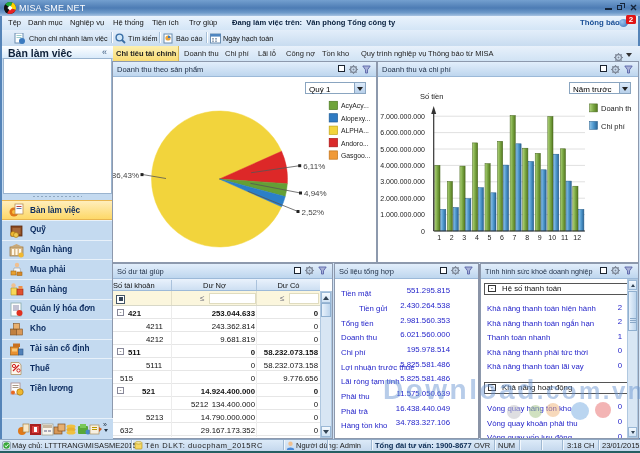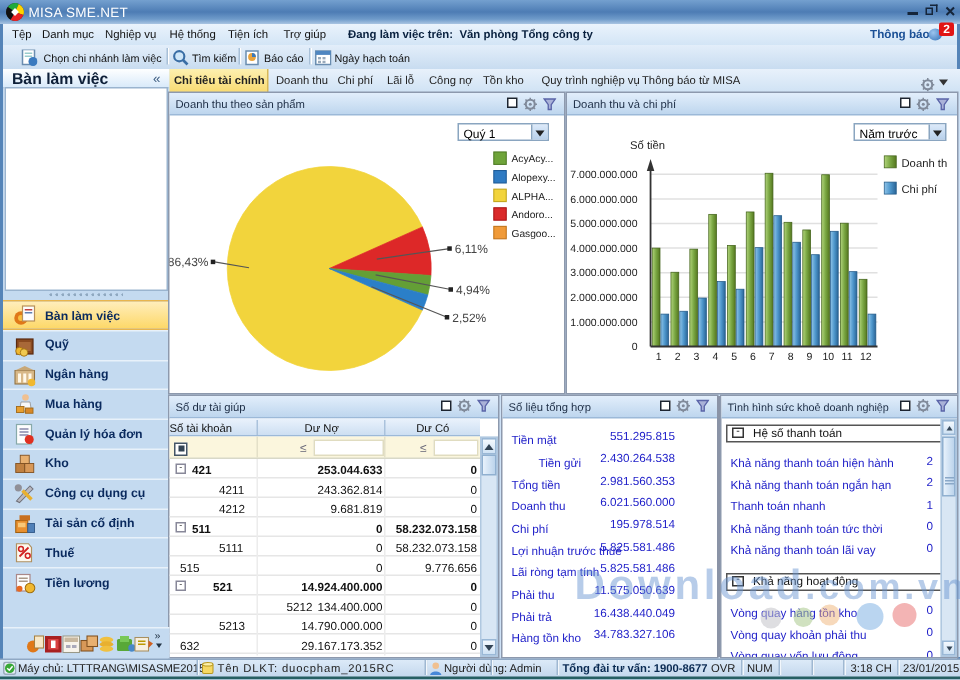--- a/index.html
+++ b/index.html
@@ -148,47 +148,48 @@
       </svg>
       <span class="lbl">Ngân hàng</span>
     </div>
 <div class="smenu" style="position:relative;">
       <svg class="ic" viewBox="0 0 15 15">
         <circle cx="8" cy="3" r="2.2" fill="#f0c090"></circle>
         <path d="M5,6 L11,6 L12,12 L4,12 Z" fill="#f8f8f8" stroke="#999" stroke-width="0.6"></path>
         <rect x="2" y="9" width="5" height="4" fill="#e8a030" stroke="#a06818" stroke-width="0.6"></rect>
         <rect x="8" y="10" width="5" height="3.5" fill="#d88828" stroke="#a06818" stroke-width="0.6"></rect>
       </svg>
-      <span class="lbl">Mua hàng</span>
+      <span class="lbl">Mua phải</span>
+    </div>
+<div class="smenu" style="position:relative;">
+      <svg class="ic" viewBox="0 0 15 15">
+        <circle cx="4.5" cy="3.5" r="2.2" fill="#f0c090"></circle>
+        <path d="M2,6 L8,6 L8,13 L2,13 Z" fill="#f8d858" stroke="#b09020" stroke-width="0.6"></path>
+        <rect x="8" y="7" width="6" height="6" fill="#e05030" stroke="#902810" stroke-width="0.6"></rect>
+        <rect x="9.5" y="4" width="4" height="3" fill="#f09048"></rect>
+      </svg>
+      <span class="lbl">Bán hàng</span>
     </div>
 <div class="smenu" style="position:relative;">
       <svg class="ic" viewBox="0 0 15 15">
         <rect x="2" y="1" width="10" height="13" fill="#fdfdfd" stroke="#8aa" stroke-width="0.8"></rect>
         <rect x="4" y="3.5" width="6" height="1" fill="#88a"></rect>
         <rect x="4" y="5.5" width="6" height="1" fill="#88a"></rect>
         <rect x="4" y="7.5" width="6" height="1" fill="#88a"></rect>
         <circle cx="10.5" cy="11" r="3" fill="#e03020"></circle>
       </svg>
       <span class="lbl">Quản lý hóa đơn</span>
     </div>
 <div class="smenu" style="position:relative;">
       <svg class="ic" viewBox="0 0 15 15">
         <rect x="1.5" y="7" width="6" height="6" fill="#c08040" stroke="#805020" stroke-width="0.6"></rect>
         <rect x="7.5" y="7" width="6" height="6" fill="#d89858" stroke="#805020" stroke-width="0.6"></rect>
         <rect x="4.5" y="1.5" width="6" height="5.5" fill="#e8b070" stroke="#805020" stroke-width="0.6"></rect>
       </svg>
       <span class="lbl">Kho</span>
-    </div>
-<div class="smenu" style="position:relative;">
-      <svg class="ic" viewBox="0 0 15 15">
-        <path d="M2,12 L9,4 L11,2 L13,4 L11,6 L4,13 Z" fill="#b8b8c0" stroke="#707078" stroke-width="0.7"></path>
-        <path d="M12,11 L6,5" stroke="#e8b030" stroke-width="2.4"></path>
-        <circle cx="3.2" cy="3.2" r="2.4" fill="#909098"></circle>
-      </svg>
-      <span class="lbl">Công cụ dụng cụ</span>
     </div>
 <div class="smenu" style="position:relative;">
       <svg class="ic" viewBox="0 0 15 15">
         <rect x="1.5" y="5" width="8" height="8" fill="#e89030" stroke="#a06010" stroke-width="0.7"></rect>
         <rect x="3" y="6.5" width="5" height="3" fill="#f8c878"></rect>
         <rect x="9.5" y="7" width="4.5" height="6" fill="#5080b8" stroke="#305888" stroke-width="0.6"></rect>
         <rect x="4" y="1.5" width="7" height="3.5" fill="#c87020"></rect>
       </svg>
       <span class="lbl">Tài sản cố định</span>
     </div>
@@ -567,21 +568,21 @@
   <div class="abs" style="left:0;top:14px;width:157px;height:160px;overflow:hidden;">
         <div class="abs" style="left:3px;top:5.3px;width:145px;height:12px;background:#fff;border:1px solid #555;box-sizing:border-box;"></div>
         <div class="abs" style="left:7px;top:7.3px;width:8px;height:7px;border:1px solid #333;background:#fff;box-sizing:border-box;font-size:7px;line-height:4px;text-align:center;color:#111;">-</div>
         <div class="abs" style="left:21px;top:6.8px;font-size:7.8px;color:#111;">Hệ số thanh toán</div>
 <div class="abs num" style="left:6px;top:26.8px;font-size:7.8px;">Khả năng thanh toán hiện hành</div>
 <div class="abs num" style="left:100px;top:25.3px;width:41px;text-align:right;">2</div>
 <div class="abs num" style="left:6px;top:41.3px;font-size:7.8px;">Khả năng thanh toán ngắn hạn</div>
 <div class="abs num" style="left:100px;top:39.8px;width:41px;text-align:right;">2</div>
 <div class="abs num" style="left:6px;top:55.8px;font-size:7.8px;">Thanh toán nhanh</div>
 <div class="abs num" style="left:100px;top:54.3px;width:41px;text-align:right;">1</div>
-<div class="abs num" style="left:6px;top:70.3px;font-size:7.8px;">Khả năng thanh toán tức thời</div>
+<div class="abs num" style="left:6px;top:70.3px;font-size:7.8px;">Khả năng thanh phải tức thời</div>
 <div class="abs num" style="left:100px;top:68.8px;width:41px;text-align:right;">0</div>
 <div class="abs num" style="left:6px;top:84.8px;font-size:7.8px;">Khả năng thanh toán lãi vay</div>
 <div class="abs num" style="left:100px;top:83.3px;width:41px;text-align:right;">0</div>
 <div class="abs" style="left:3px;top:104.4px;width:145px;height:12px;background:#fff;border:1px solid #555;box-sizing:border-box;"></div>
         <div class="abs" style="left:7px;top:106.4px;width:8px;height:7px;border:1px solid #333;background:#fff;box-sizing:border-box;font-size:7px;line-height:4px;text-align:center;color:#111;">-</div>
         <div class="abs" style="left:21px;top:105.9px;font-size:7.8px;color:#111;">Khả năng hoạt động</div>
 <div class="abs num" style="left:6px;top:126.4px;font-size:7.8px;">Vòng quay hàng tồn kho</div>
 <div class="abs num" style="left:100px;top:124.9px;width:41px;text-align:right;">0</div>
 <div class="abs num" style="left:6px;top:141.0px;font-size:7.8px;">Vòng quay khoản phải thu</div>
 <div class="abs num" style="left:100px;top:139.5px;width:41px;text-align:right;">0</div>

